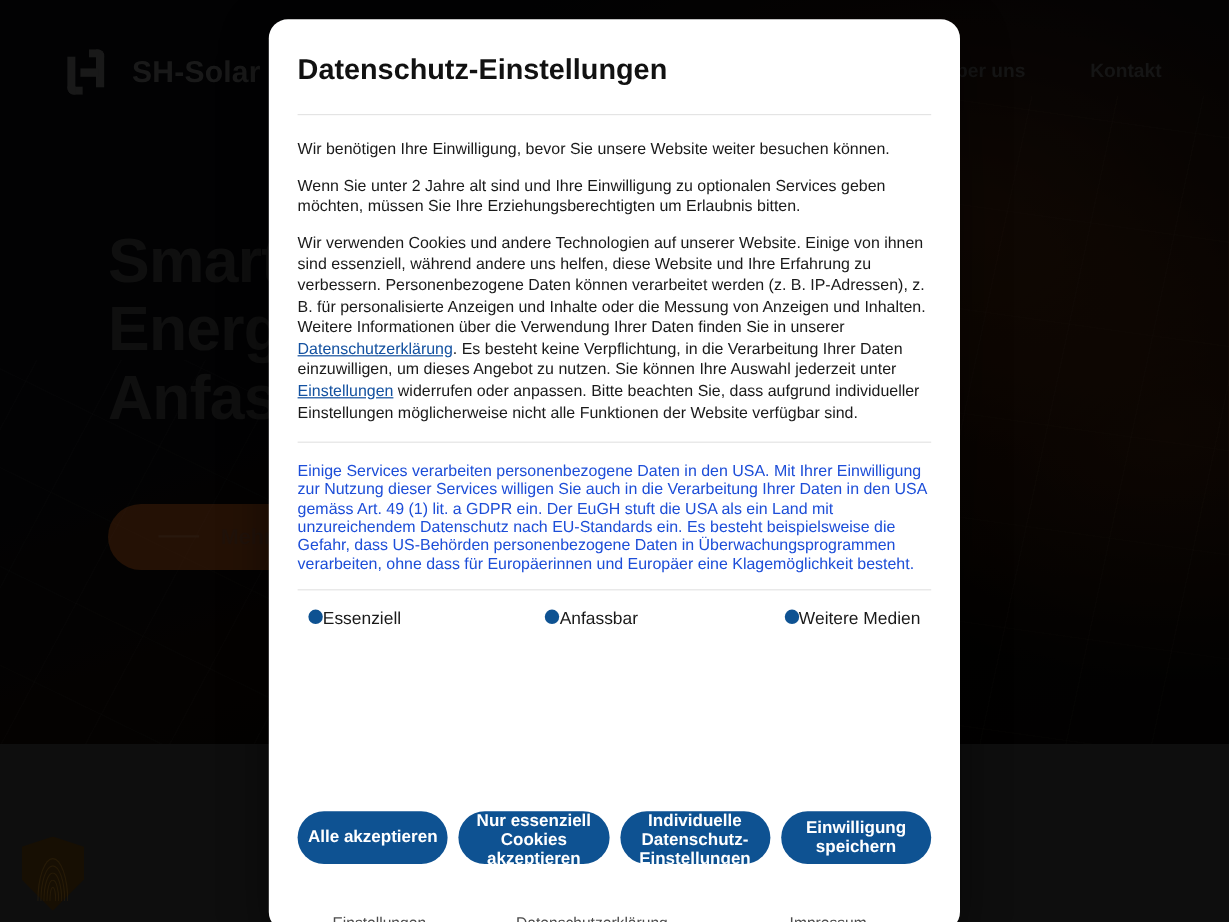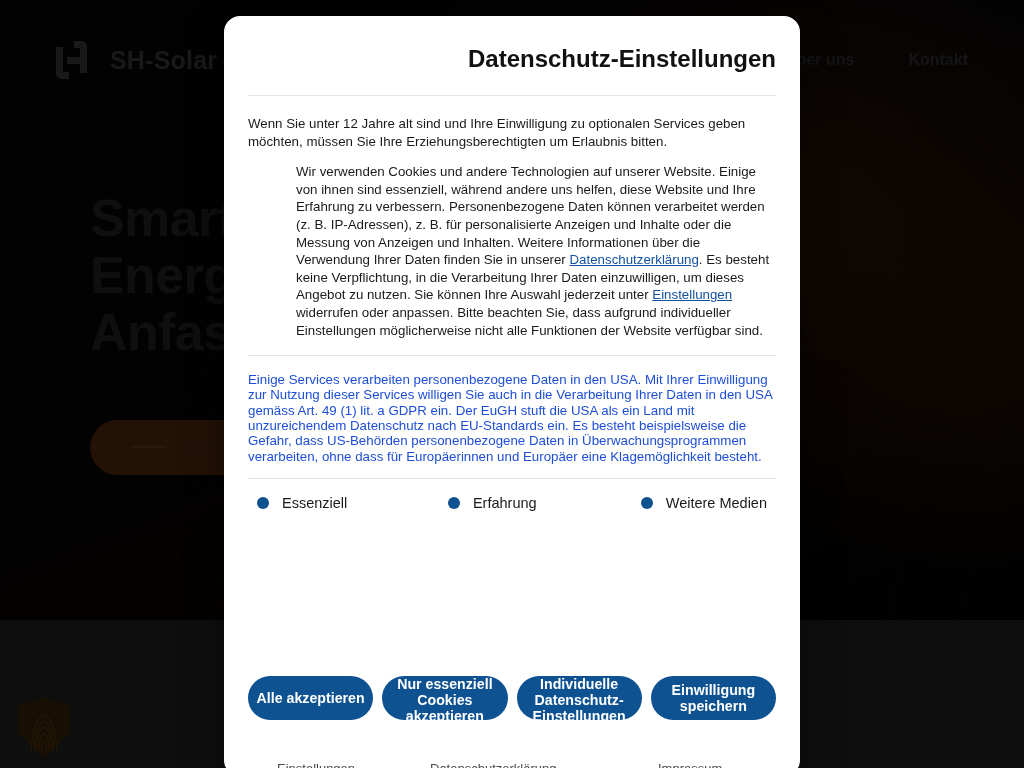--- a/index.html
+++ b/index.html
@@ -92,37 +92,37 @@
   #modal {
     position:absolute; left:224px; top:16px; width:576px; height:760px;
     background:#ffffff; border-radius:16px; overflow:hidden;
     display:flex; flex-direction:column;
     box-shadow:0 10px 40px rgba(0,0,0,.45);
     z-index:11;
   }
   .modal-inner { padding:0 24px; display:flex; flex-direction:column; height:100%; }
 
   .modal-title {
-    text-align:right; font-size:24px; font-weight:700; color:#111111;
+    text-align:left; font-size:24px; font-weight:700; color:#111111;
     padding:29px 0 22px;
   }
   .rule { height:1px; background:#e4e4e4; width:100%; }
 
   .modal-body { padding-top:19px; }
   .modal-body p {
     font-size:13.3px; line-height:17.6px; color:#1a1a1a; margin-bottom:13px;
   }
-  .modal-body p:last-child { margin-bottom:0;margin-left:48px; }
+  .modal-body p:last-child { margin-bottom:0; }
   .modal-body a { color:#1351a0; text-decoration:underline; }
 
   .usa-block { padding:16px 0 14px; }
   .usa-block p { font-size:13.3px; line-height:15.3px; color:#1d4ed8; }
 
   .toggles { display:flex; align-items:center; padding:16px 9px 13px; }
-  .toggle { display:flex; align-items:center; gap:13px; }
+  .toggle { display:flex; }
   .toggle:nth-child(1) { width:198px; }
   .toggle:nth-child(2) { width:200px; }
   .dot { width:12px; height:12px; border-radius:50%; background:#0e5292; flex:0 0 auto; }
   .toggle-label { font-size:14.5px; color:#1a1a1a; white-space:nowrap; }
 
   .btns { display:flex; flex-direction:row; gap:9px; padding:15px 24px; }
   .btn {
     height:44px; border:none; border-radius:22px; background:#0e5292; color:#ffffff;
     font-family:"Liberation Sans", sans-serif; font-size:14.2px; font-weight:700;
     cursor:pointer; width:100%;
@@ -191,39 +191,42 @@
 
 <div id="overlay"></div>
 
 <div id="modal">
   <div class="modal-inner">
     <div class="modal-title">Datenschutz-Einstellungen</div>
     <div class="rule"></div>
 
     <div class="modal-body">
       <p>
-        <span>Wenn Sie unter 12 Jahre alt sind und Ihre Einwilligung zu optionalen Services geben möchten, müssen Sie Ihre Erziehungsberechtigten um Erlaubnis bitten.</span>
+        <span>Wir benötigen Ihre Einwilligung, bevor Sie unsere Website weiter besuchen können.</span>
+      </p>
+      <p>
+        <span>Wenn Sie unter 2 Jahre alt sind und Ihre Einwilligung zu optionalen Services geben möchten, müssen Sie Ihre Erziehungsberechtigten um Erlaubnis bitten.</span>
       </p>
       <p><span>Wir verwenden Cookies und andere Technologien auf unserer Website. Einige von ihnen sind essenziell, während andere uns helfen, diese Website und Ihre Erfahrung zu verbessern. Personenbezogene Daten können verarbeitet werden (z. B. IP-Adressen), z. B. für personalisierte Anzeigen und Inhalte oder die Messung von Anzeigen und Inhalten. Weitere Informationen über die Verwendung Ihrer Daten finden Sie in unserer </span><a href="#">Datenschutzerklärung</a><span>. Es besteht keine Verpflichtung, in die Verarbeitung Ihrer Daten einzuwilligen, um dieses Angebot zu nutzen. Sie können Ihre Auswahl jederzeit unter </span><a href="#">Einstellungen</a><span> widerrufen oder anpassen. Bitte beachten Sie, dass aufgrund individueller Einstellungen möglicherweise nicht alle Funktionen der Website verfügbar sind.</span></p>
     </div>
 
     <div class="rule" style="margin-top:16px"></div>
     <div class="usa-block">
       <p>Einige Services verarbeiten personenbezogene Daten in den USA. Mit Ihrer Einwilligung zur Nutzung dieser Services willigen Sie auch in die Verarbeitung Ihrer Daten in den USA gemäss Art. 49 (1) lit. a GDPR ein. Der EuGH stuft die USA als ein Land mit unzureichendem Datenschutz nach EU-Standards ein. Es besteht beispielsweise die Gefahr, dass US-Behörden personenbezogene Daten in Überwachungsprogrammen verarbeiten, ohne dass für Europäerinnen und Europäer eine Klagemöglichkeit besteht.</p>
     </div>
     <div class="rule"></div>
 
     <div class="toggles">
       <div class="toggle">
         <span class="dot"></span>
         <span class="toggle-label">Essenziell</span>
       </div>
       <div class="toggle">
         <span class="dot"></span>
-        <span class="toggle-label">Erfahrung</span>
+        <span class="toggle-label">Anfassbar</span>
       </div>
       <div class="toggle">
         <span class="dot"></span>
         <span class="toggle-label">Weitere Medien</span>
       </div>
     </div>
   </div>
 
   <div class="btns">
     <button class="btn">Alle akzeptieren</button>

